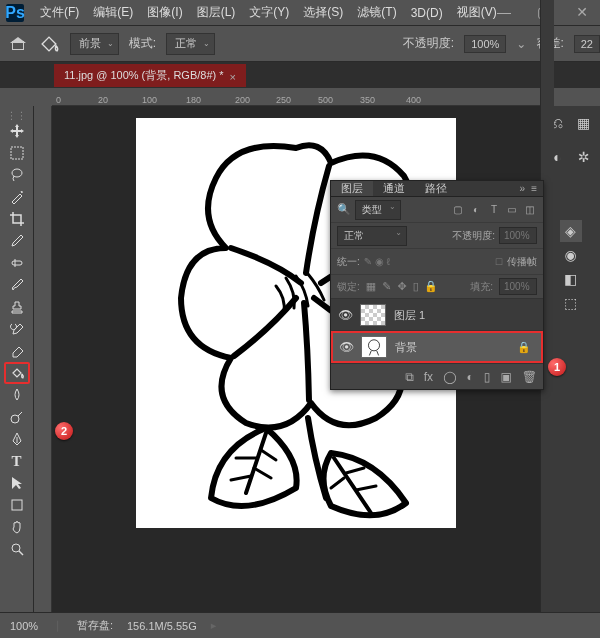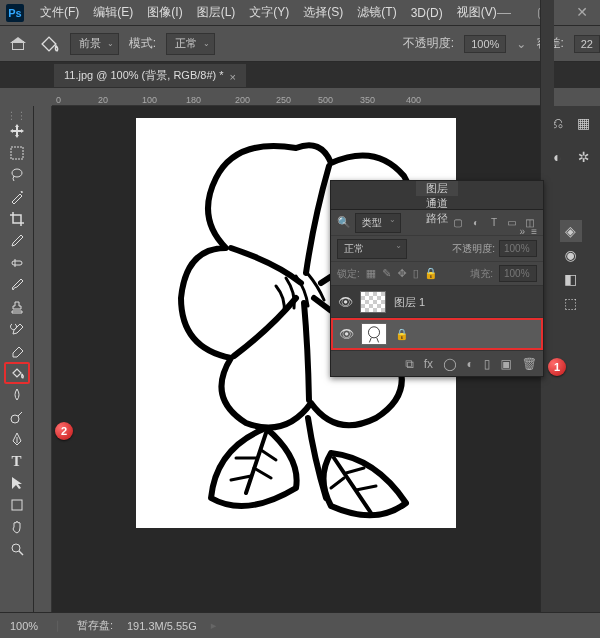--- a/index.html
+++ b/index.html
@@ -1,38 +1,38 @@
 <!DOCTYPE html>
 <html><head>
 <meta charset="utf-8">
 <style>
   * { box-sizing: border-box; margin: 0; padding: 0; font-family: "Microsoft YaHei", Arial, sans-serif; }
   body { width: 600px; height: 638px; background: #535353; color: #ddd; font-size: 11px; overflow: hidden; position: relative; }
   
   
   .menu-bar { display: flex; align-items: center; height: 26px; background: #535353; border-bottom: 1px solid #2a2a2a; padding-left: 6px; gap: 2px; position: relative; }
-  .menu-bar .ps-icon { width: 18px; height: 18px; background: #001e36; color: #31a8ff; font-size: 11px; font-weight: bold; display: flex; align-items: center; justify-content: center; border-radius: 2px; margin-right: 8px; }
+  .menu-bar .ps-icon { width: 18px; height: 18px; background: #001e36; color: #31a8ff; font-size: 16px; font-weight: bold; display: flex; align-items: center; justify-content: center; border-radius: 2px; margin-right: 8px; }
   .menu-item { padding: 4px 6px; color: #ddd; font-size: 12px; cursor: pointer; }
   .window-controls { position: absolute; right: 8px; top: 0; display: flex; gap: 18px; color: #aaa; font-size: 14px; }
   .window-controls span { cursor: pointer; padding: 4px; }
   
   
   .options-bar { display: flex; align-items: center; height: 36px; background: #535353; border-bottom: 1px solid #2a2a2a; padding-left: 10px; gap: 10px; color: #ccc; font-size: 12px; }
   .home-icon { width: 18px; height: 16px; position: relative; }
   .home-icon::before { content: ""; position: absolute; top: 5px; left: 2px; width: 10px; height: 8px; border: 1px solid #ccc; border-top: none; }
   .home-icon::after { content: ""; position: absolute; top: 1px; left: 0px; width: 0; height: 0; border-left: 8px solid transparent; border-right: 8px solid transparent; border-bottom: 6px solid #ccc; }
   .bucket-opt { width: 22px; height: 22px; display: flex; align-items: center; justify-content: center; }
   .dropdown-box { display: flex; align-items: center; background: #454545; border: 1px solid #333; height: 22px; padding: 0 4px 0 8px; font-size: 11px; gap: 6px; }
   .dropdown-box .chev { font-size: 8px; color: #aaa; }
   .opt-label { color: #ccc; }
   .num-box { background: #454545; border: 1px solid #333; padding: 2px 6px; font-size: 11px; }
   
   
   .doc-tabs { display: flex; align-items: center; height: 26px; background: #2e2e2e; padding-left: 54px; }
-  .doc-tab { background: #404040; color: #ddd; padding: 4px 10px; font-size: 11px; display: flex; gap: 6px; align-items: flex-end; }
+  .doc-tab { background: #7f1d1d; color: #ddd; padding: 4px 10px; font-size: 11px; display: flex; gap: 6px; align-items: flex-end; }
   .doc-tab .close { color: #aaa; }
   
   
   .ruler-h { height: 18px; background: #535353; border-bottom: 1px solid #333; margin-left: 52px; margin-right: 60px; display: flex; align-items: flex-end; font-size: 9px; color: #aaa; position: relative; }
   .ruler-h span { position: absolute; }
   
   
   .workspace { display: flex; height: 528px; }
   
   
@@ -51,21 +51,21 @@
   .canvas svg { width: 100%; height: 100%; }
   
   
   .right-col { width: 60px; background: #3a3a3a; border-left: 1px solid #2a2a2a; display: flex; flex-direction: column; align-items: center; padding-top: 6px; gap: 2px; }
   .right-col .grp { display: flex; gap: 4px; margin-bottom: 10px; }
   .right-icon { width: 22px; height: 22px; display: flex; align-items: center; justify-content: center; color: #ccc; font-size: 14px; cursor: pointer; border: 1px solid transparent; }
   .right-icon.active { background: #535353; }
   
   
   .layers-panel { position: absolute; top: 180px; left: 330px; width: 214px; background: #454545; border: 1px solid #222; z-index: 10; color: #ccc; font-size: 11px; box-shadow: 0 2px 6px rgba(0,0,0,0.5); }
-  .panel-tabs { display: flex; align-items: center; height: 29px; background: #383838; border-bottom: 1px solid #222; flex-direction: column; }
+  .panel-tabs { display: flex; align-items: center; height: 16px; background: #383838; border-bottom: 1px solid #222; }
   .panel-tab { padding: 0 10px; height: 100%; display: flex; align-items: center; cursor: pointer; }
   .panel-tab.active { background: #454545; }
   .panel-tabs .panel-ctrl { margin-left: auto; display: flex; gap: 6px; padding-right: 6px; color: #aaa; font-size: 10px; }
   .panel-row { display: flex; align-items: center; height: 26px; padding: 0 6px; gap: 4px; border-bottom: 1px solid #3a3a3a; }
   .panel-row .lbl { font-size: 10px; color: #aaa; }
   .kind-icons { display: flex; gap: 4px; margin-left: auto; }
   .kind-icons span { width: 14px; height: 14px; display: flex; align-items: center; justify-content: center; font-size: 10px; color: #aaa; cursor: pointer; }
   .mini-dd { background: #3a3a3a; border: 1px solid #2a2a2a; padding: 2px 18px 2px 6px; font-size: 10px; position: relative; }
   .mini-dd::after { content: "⌄"; position: absolute; right: 4px; top: 1px; font-size: 8px; color: #888; }
   .opc-box { background: #3a3a3a; border: 1px solid #2a2a2a; padding: 2px 4px; font-size: 10px; color: #777; width: 38px; }
@@ -340,20 +340,27 @@
       <span>▭</span>
       <span>◫</span>
     </div>
   </div>
   <div class="panel-row">
     <div class="mini-dd" style="width:70px">正常</div>
     <span style="flex:1"></span>
     <span class="lbl">不透明度:</span>
     <span class="opc-box">100%</span>
   </div>
+  <div class="panel-row">
+    <span class="lbl">统一:</span>
+    <span style="color:#777;font-size:10px">✎ ◉ ℓ</span>
+    <span style="flex:1"></span>
+    <span style="color:#777;font-size:9px">☐</span>
+    <span class="lbl">传播帧</span>
+  </div>
   <div class="lock-row">
     <span class="lbl">锁定:</span>
     <span class="ico">▦</span>
     <span class="ico">✎</span>
     <span class="ico">✥</span>
     <span class="ico">▯</span>
     <span class="ico">🔒</span>
     <span style="flex:1"></span>
     <span class="lbl">填充:</span>
     <span class="opc-box">100%</span>
@@ -367,20 +374,21 @@
     <div class="layer-item selected">
       <span class="eye">👁</span>
       <div class="thumb">
         <svg viewBox="0 0 26 22">
             <g fill="none" stroke="#000" stroke-width="0.8">
               <circle cx="13" cy="9" r="6"></circle>
               <path d="M10 15 L8 20 M16 15 L18 20"></path>
             </g>
           </svg>
       </div>
+      <span class="layer-name">背景</span>
       <span class="lock-ico">🔒</span>
     </div>
   </div>
   <div class="panel-footer">
     <span>⧉</span>
     <span>fx</span>
     <span>◯</span>
     <span>◐</span>
     <span>▯</span>
     <span>▣</span>
@@ -388,15 +396,15 @@
   </div>
 </div>
 
 <div class="annotation" style="top:358px;left:548px">1</div>
 <div class="annotation" style="top:422px;left:55px">2</div>
 
 <div class="status-bar">
   <span>100%</span>
   <span class="sep">｜</span>
   <span>暂存盘:</span>
-  <span>191.3M/5.55G</span>
+  <span>156.1M/5.55G</span>
   <span class="sep">▸</span>
 </div>
 
 </body></html>

